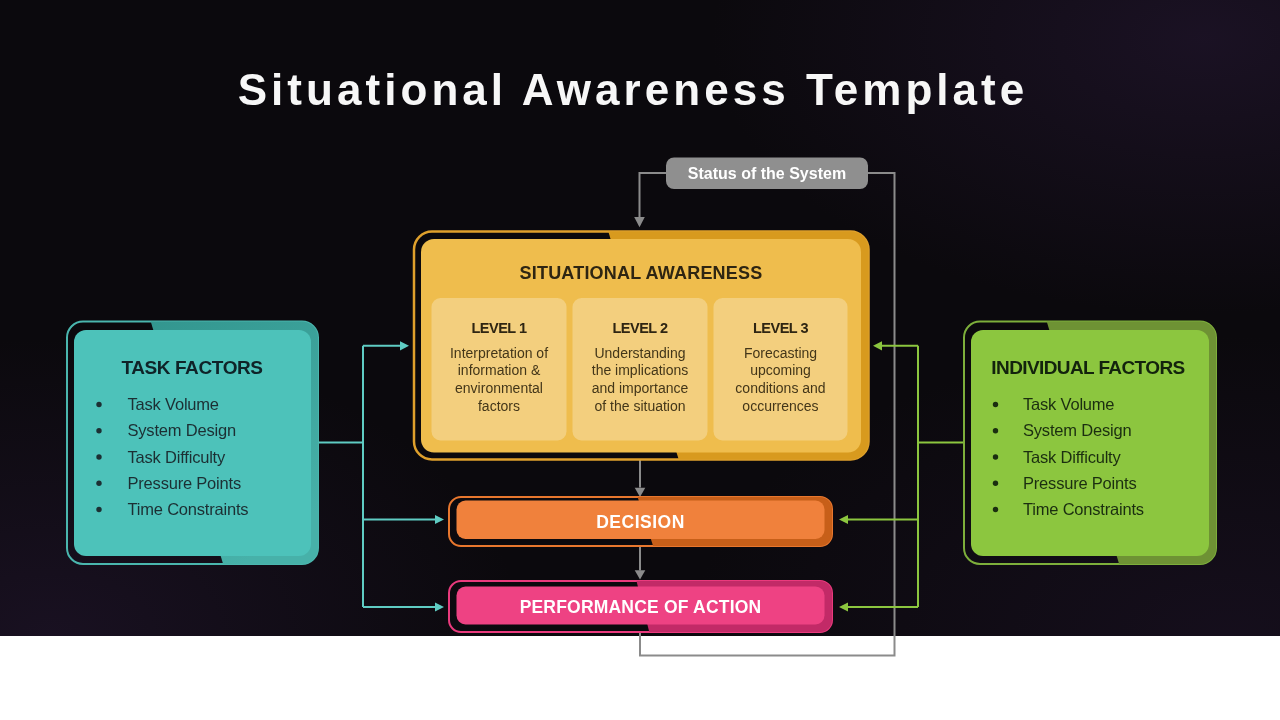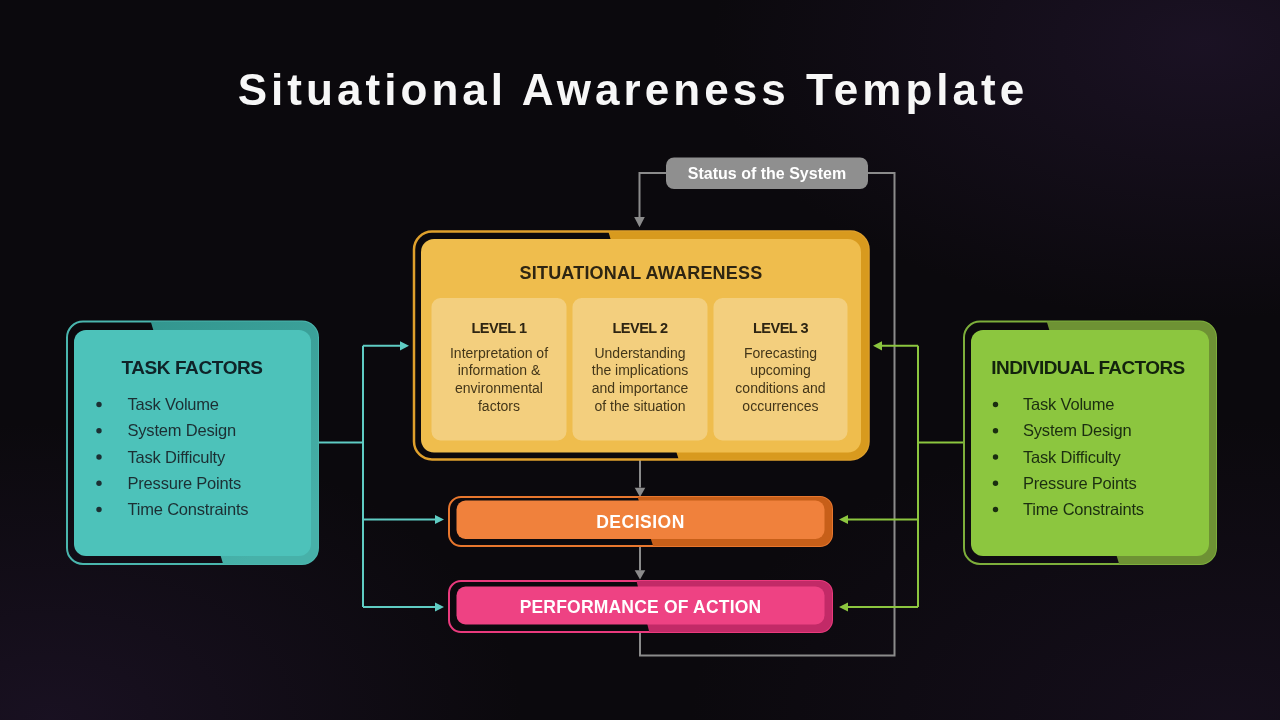--- a/index.html
+++ b/index.html
@@ -1,17 +1,17 @@
 <!DOCTYPE html>
 <html><head>
 <meta charset="utf-8">
 <style>
   html,body{margin:0;padding:0;}
   body{width:1280px;height:720px;overflow:hidden;font-family:"Liberation Sans",sans-serif;}
-  #bg{position:relative;width:1280px;height:720px;
+  #bg{position:relative;width:1280px;height:636px;
     background:
       radial-gradient(820px 460px at 94% 6%, rgba(42,26,58,0.5), rgba(0,0,0,0) 60%),
       radial-gradient(760px 480px at 4% 100%, rgba(42,26,58,0.45), rgba(0,0,0,0) 62%),
       radial-gradient(900px 500px at 96% 100%, rgba(40,24,56,0.35), rgba(0,0,0,0) 60%),
       #0b090d;}
   svg{position:absolute;left:0;top:0;}
   text{font-family:"Liberation Sans",sans-serif;}
 </style>
 </head>
 <body>

